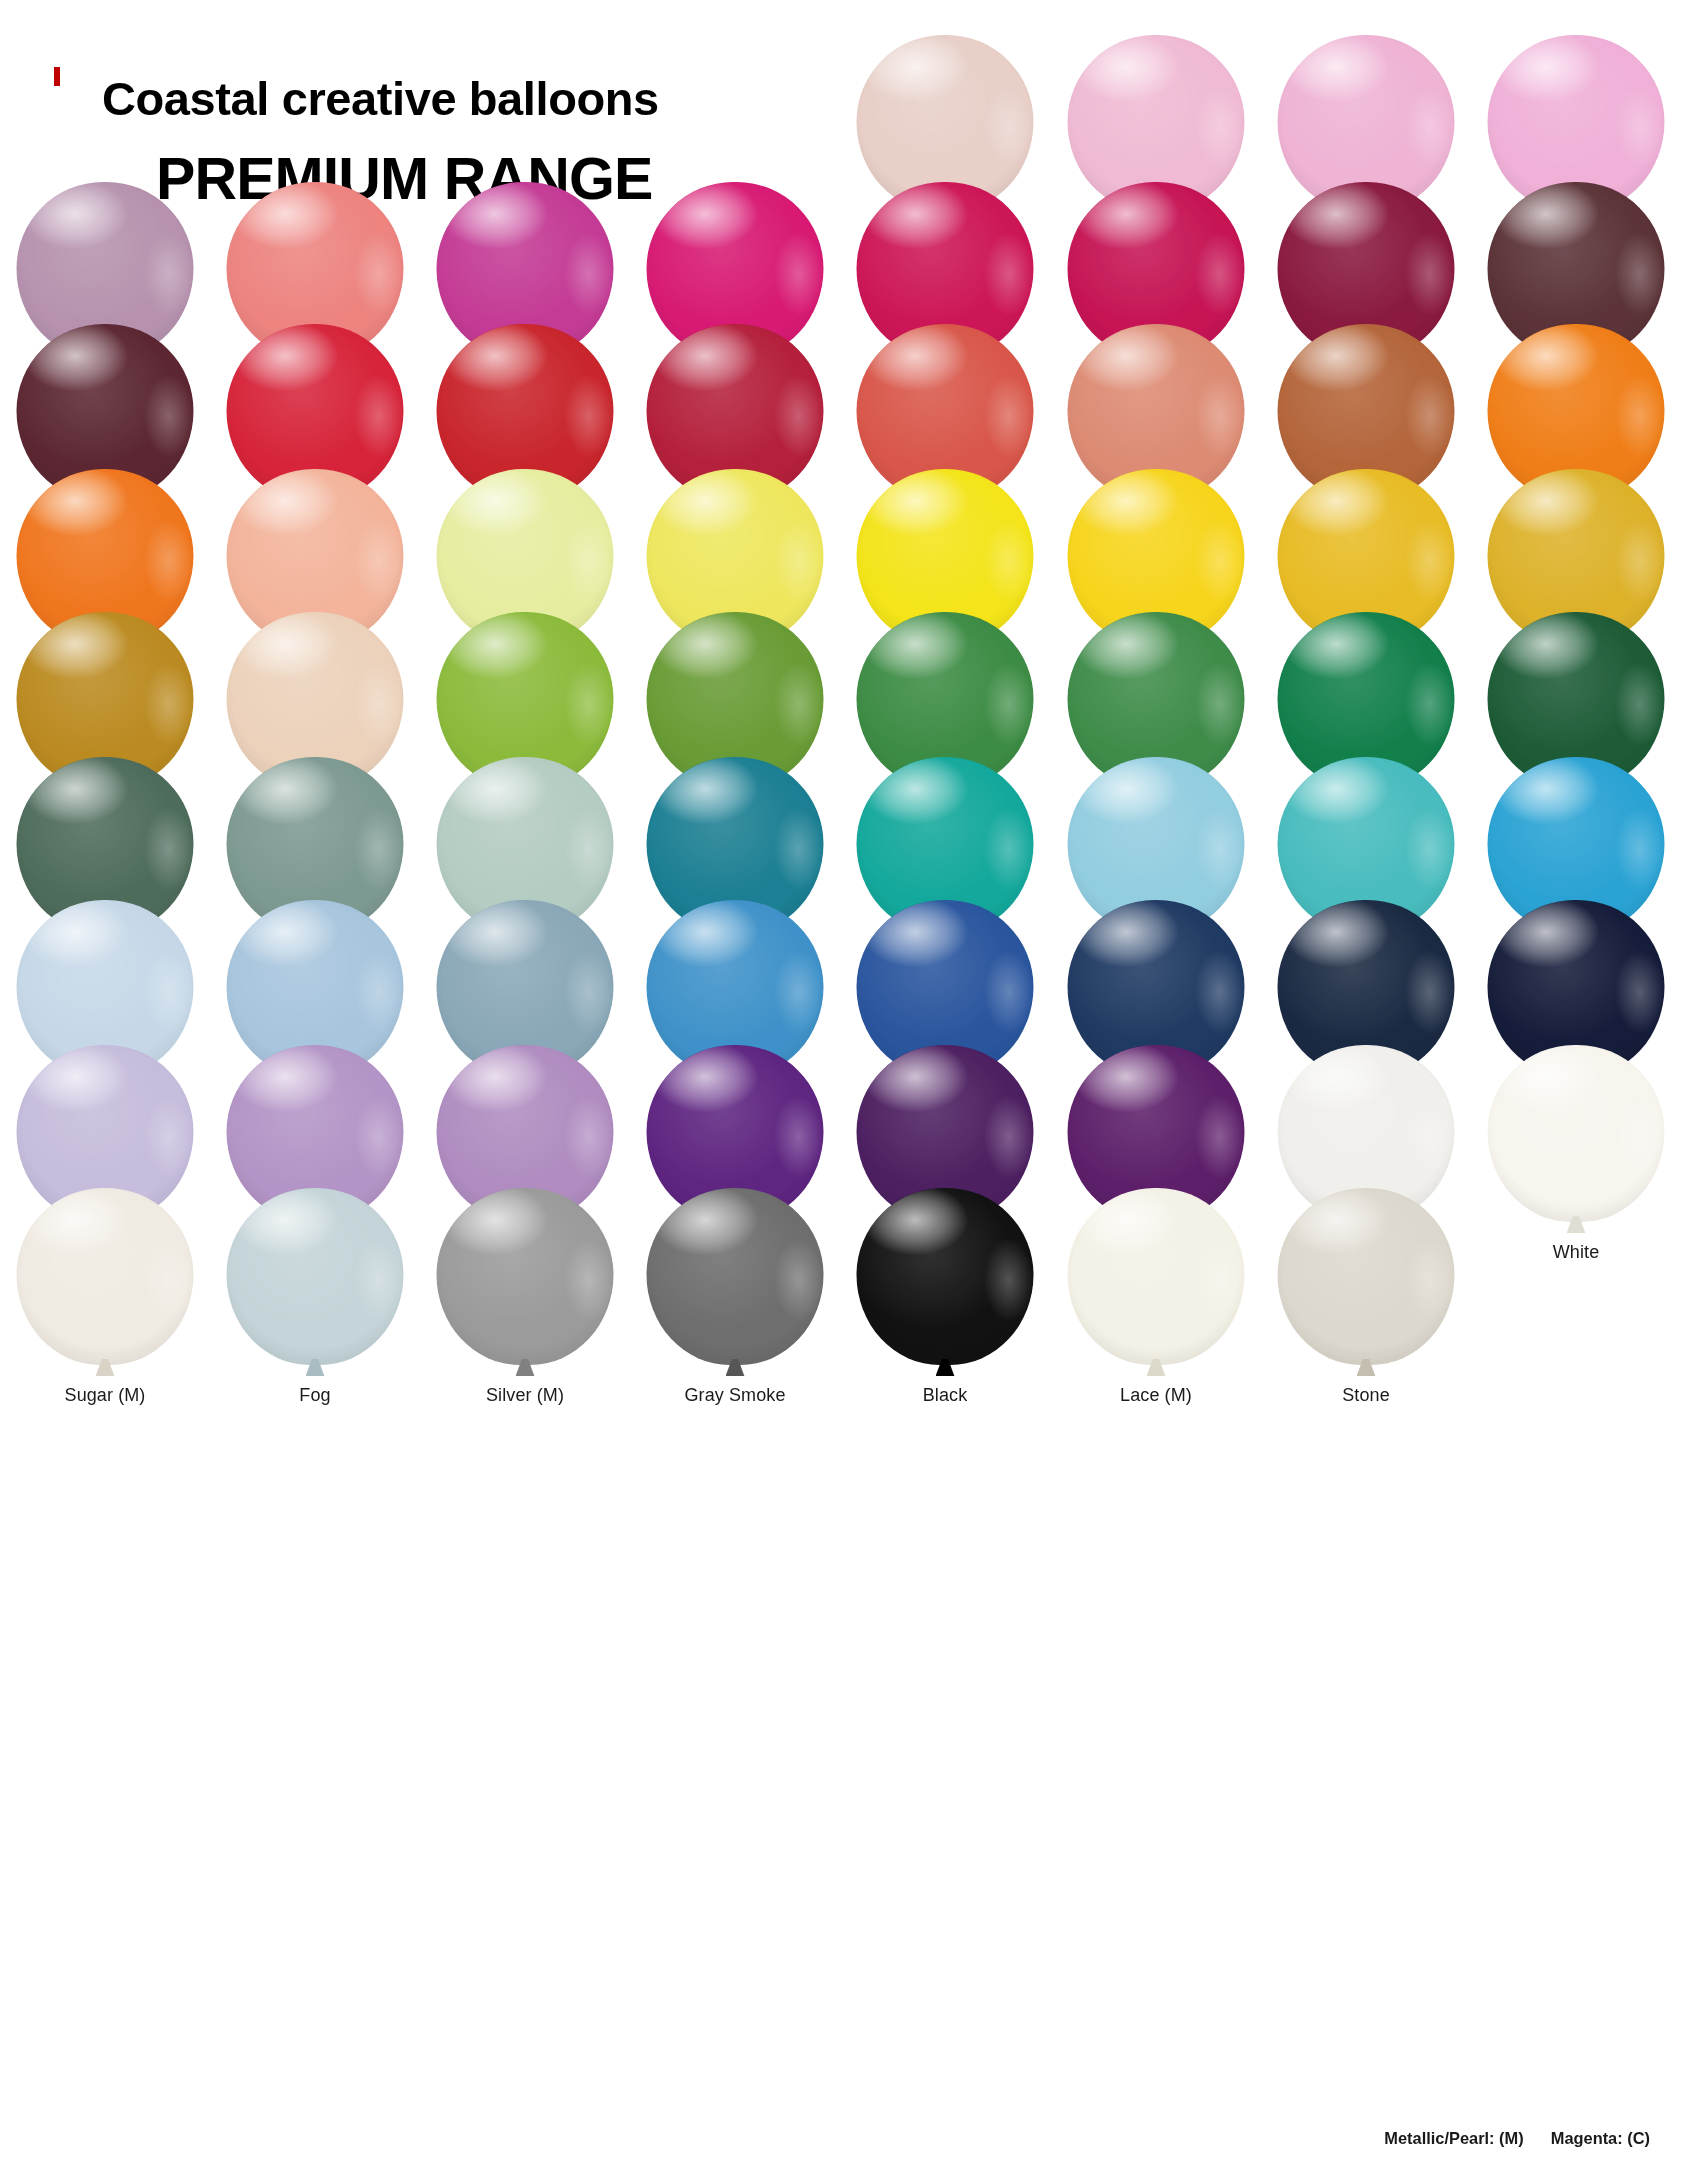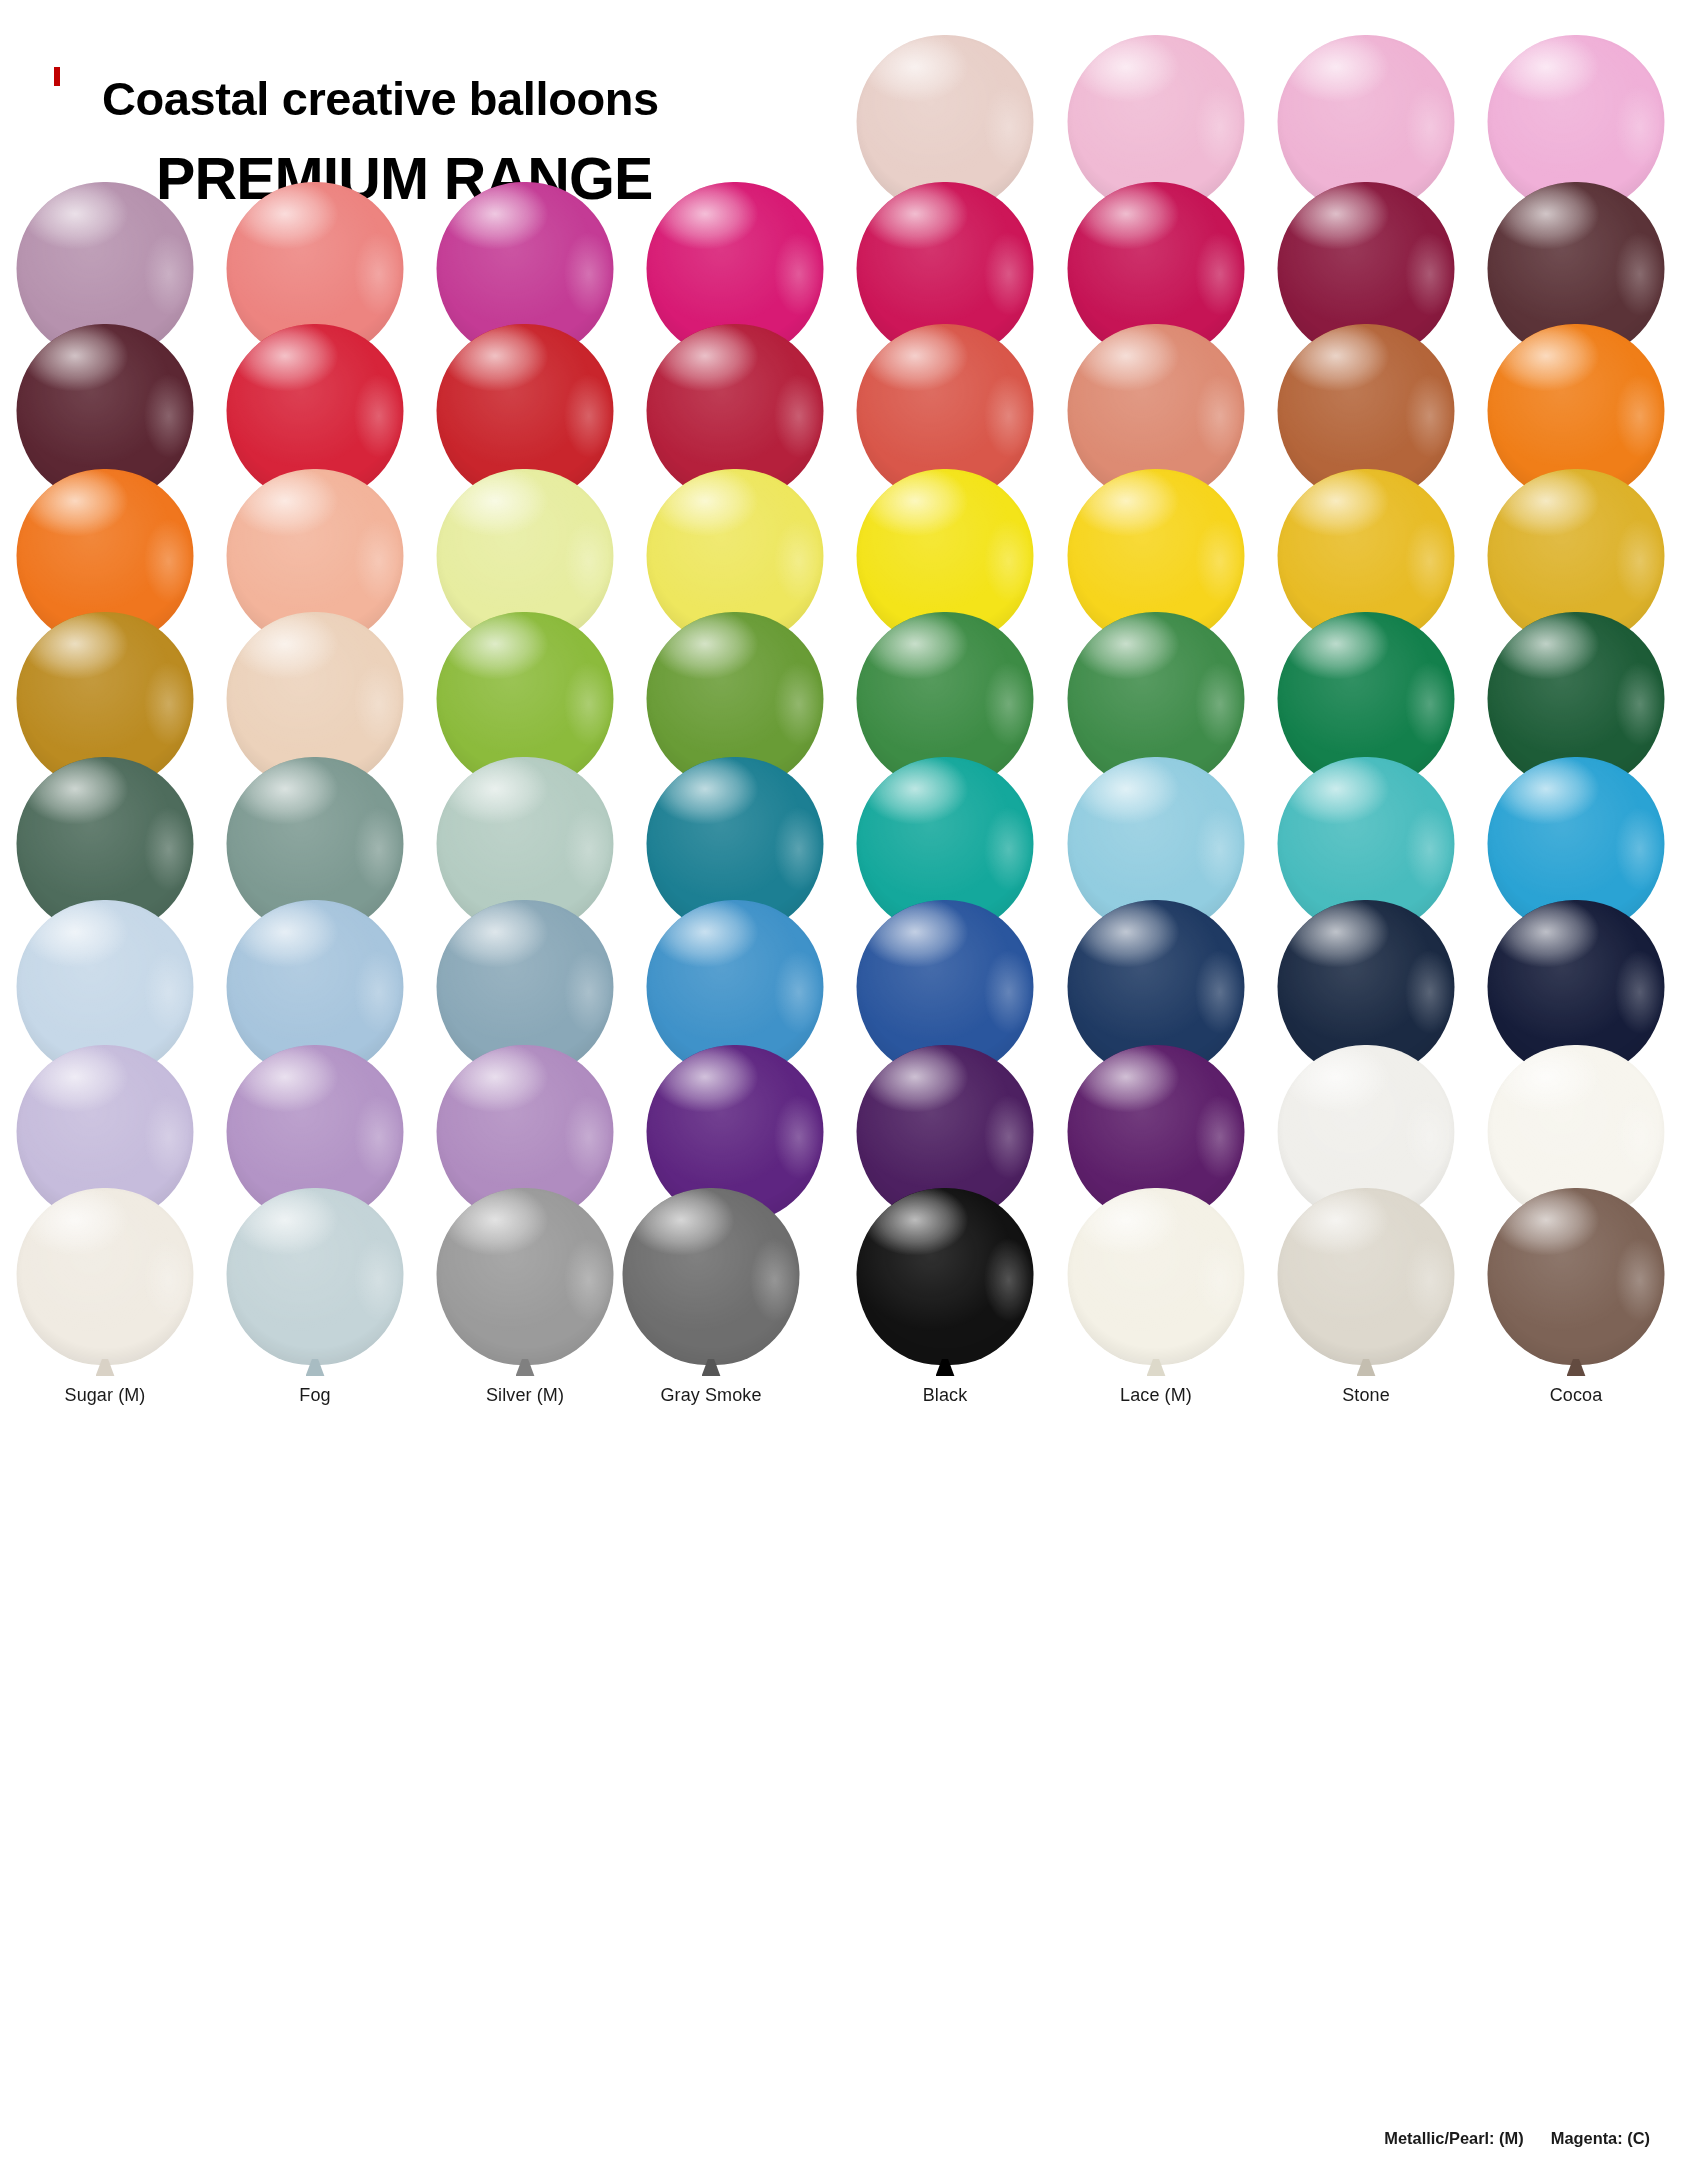--- a/index.html
+++ b/index.html
@@ -593,21 +593,21 @@
         </div>
         <div class="balloon-label">Silver (M)</div>
       </div>
       <div class="cell" style="left: 210px;">
         <div class="balloon-wrap">
           <div class="balloon-body" style="background: rgb(196, 212, 216);"></div>
           <div class="balloon-neck" style="background: rgb(168, 188, 194);"></div>
         </div>
         <div class="balloon-label">Fog</div>
       </div>
-      <div class="cell" style="left: 606px;">
+      <div class="cell" style="left: 630px;">
         <div class="balloon-wrap">
           <div class="balloon-body" style="background: rgb(110, 110, 110);"></div>
           <div class="balloon-neck" style="background: rgb(86, 86, 86);"></div>
         </div>
         <div class="balloon-label">Gray Smoke</div>
       </div>
       <div class="cell" style="left: 840px;">
         <div class="balloon-wrap">
           <div class="balloon-body" style="background: rgb(18, 18, 18);"></div>
           <div class="balloon-neck" style="background: rgb(0, 0, 0);"></div>
@@ -620,27 +620,20 @@
           <div class="balloon-neck" style="background: rgb(221, 217, 202);"></div>
         </div>
         <div class="balloon-label">Lace (M)</div>
       </div>
       <div class="cell" style="left: 1261px;">
         <div class="balloon-wrap">
           <div class="balloon-body" style="background: rgb(221, 216, 205);"></div>
           <div class="balloon-neck" style="background: rgb(196, 190, 176);"></div>
         </div>
         <div class="balloon-label">Stone</div>
-      </div>
-      <div class="cell" style="left: 1471px;">
-        <div class="balloon-wrap">
-          <div class="balloon-body" style="background: rgb(125, 99, 86);"></div>
-          <div class="balloon-neck" style="background: rgb(99, 75, 64);"></div>
-        </div>
-        <div class="balloon-label">Cocoa</div>
       </div>
     </div>
   </div>
 
 <div id="footer-legend">
   <span class="legend-item">Metallic/Pearl: (M)</span>
   <span class="legend-item">Magenta: (C)</span>
 </div>
 
 

